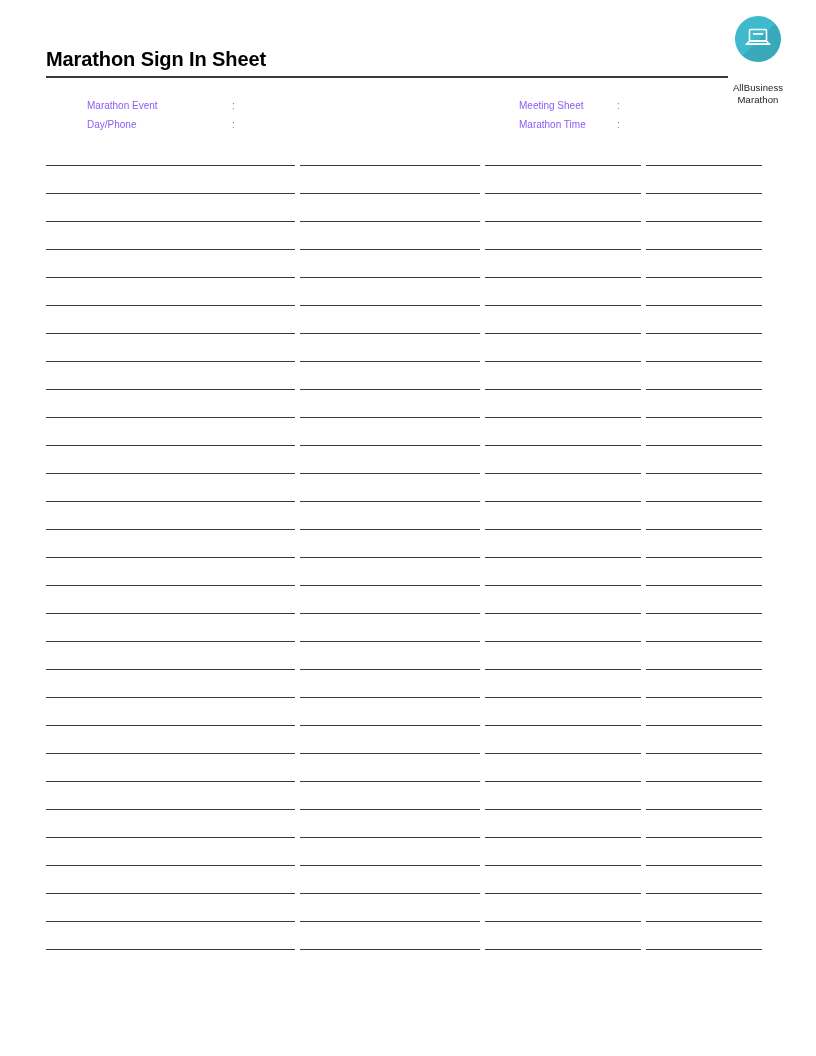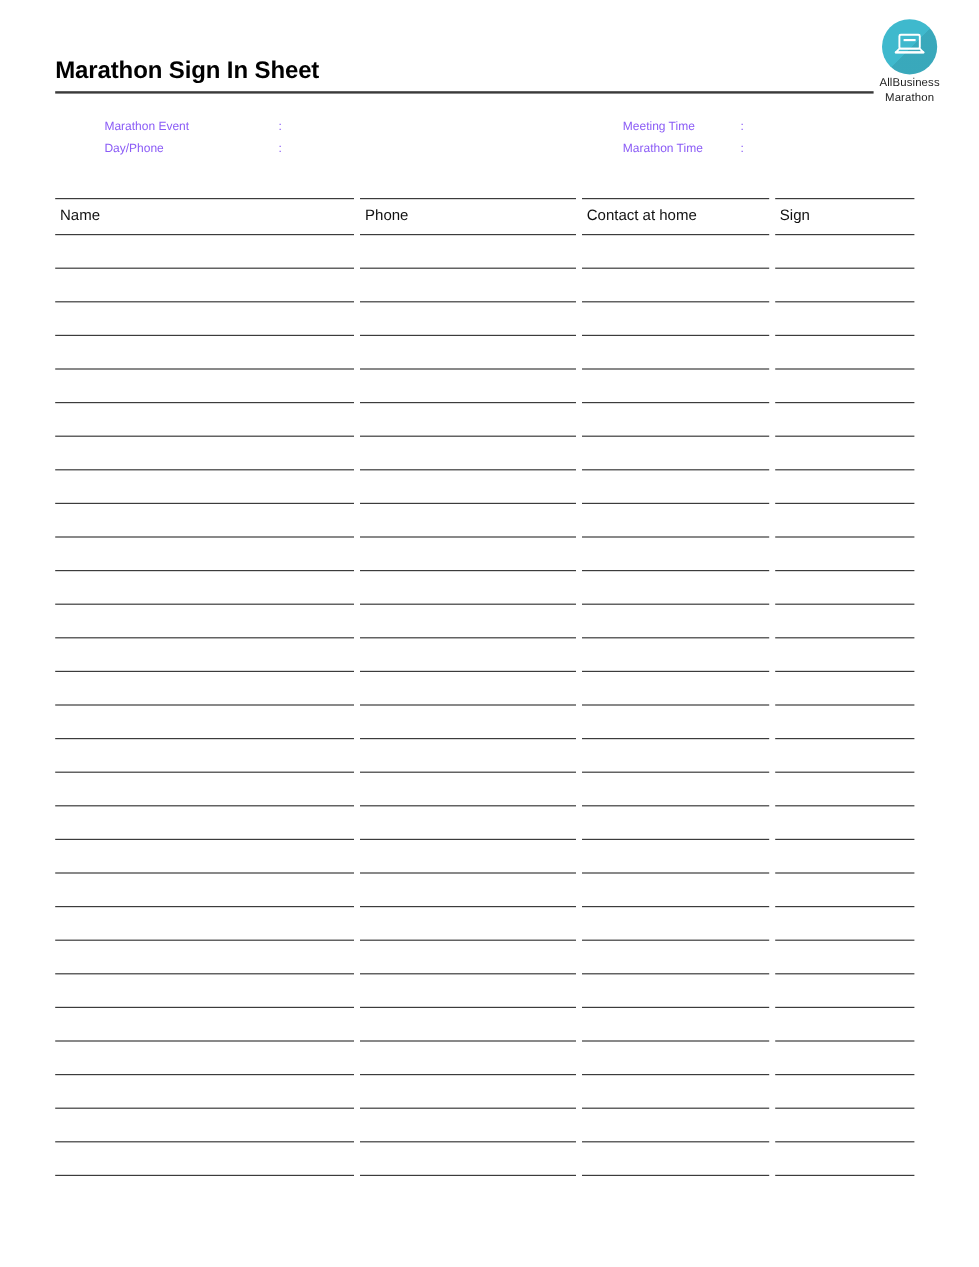--- a/index.html
+++ b/index.html
@@ -45,21 +45,21 @@
     height: 100%;
     background: linear-gradient(135deg, rgba(255,255,255,0) 52%, rgba(0,0,0,0.09) 52%);
   }
   #logo-laptop {
     position: absolute;
     left: 50%;
     top: 50%;
     transform: translate(-50%, -50%);
   }
   #logo-text {
-    margin-top: 2px;
+    margin-top: 20px;
     font-size: 9.5px;
     line-height: 11.5px;
     color: #1b1b1b;
     letter-spacing: 0.1px;
   }
 
   #title {
     position: absolute;
     left: 46px;
     top: 48px;
@@ -168,46 +168,32 @@
     </div>
     <div class="meta-row">
       <span class="meta-label">Day/Phone</span>
       <span class="meta-colon">:</span>
       <span class="meta-value"></span>
     </div>
   </div>
 
   <div id="meta-right" class="meta-block">
     <div class="meta-row">
-      <span class="meta-label">Meeting Time</span>
+      <span class="meta-label">Meeting Sheet</span>
       <span class="meta-colon">:</span>
       <span class="meta-value"></span>
     </div>
     <div class="meta-row">
       <span class="meta-label">Marathon Time</span>
       <span class="meta-colon">:</span>
       <span class="meta-value"></span>
     </div>
   </div>
 
   <div id="table">
-    <div class="row head-row" id="header-row">
-      <div class="cell c-name">
-        <span class="head-label">Name</span>
-      </div>
-      <div class="cell c-phone">
-        <span class="head-label">Phone</span>
-      </div>
-      <div class="cell c-contact">
-        <span class="head-label">Contact at home</span>
-      </div>
-      <div class="cell c-sign">
-        <span class="head-label">Sign</span>
-      </div>
-    </div>
     <div id="body-rows">
         <div class="row">
           <div class="cell c-name"></div>
           <div class="cell c-phone"></div>
           <div class="cell c-contact"></div>
           <div class="cell c-sign"></div>
         </div>
         <div class="row">
           <div class="cell c-name"></div>
           <div class="cell c-phone"></div>

